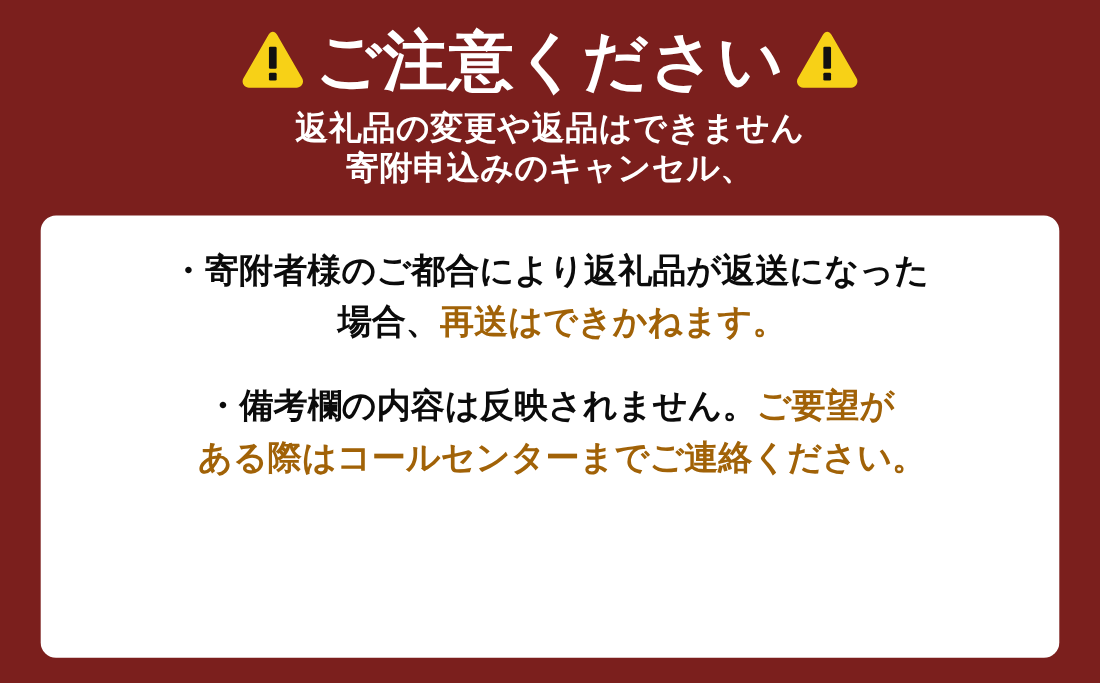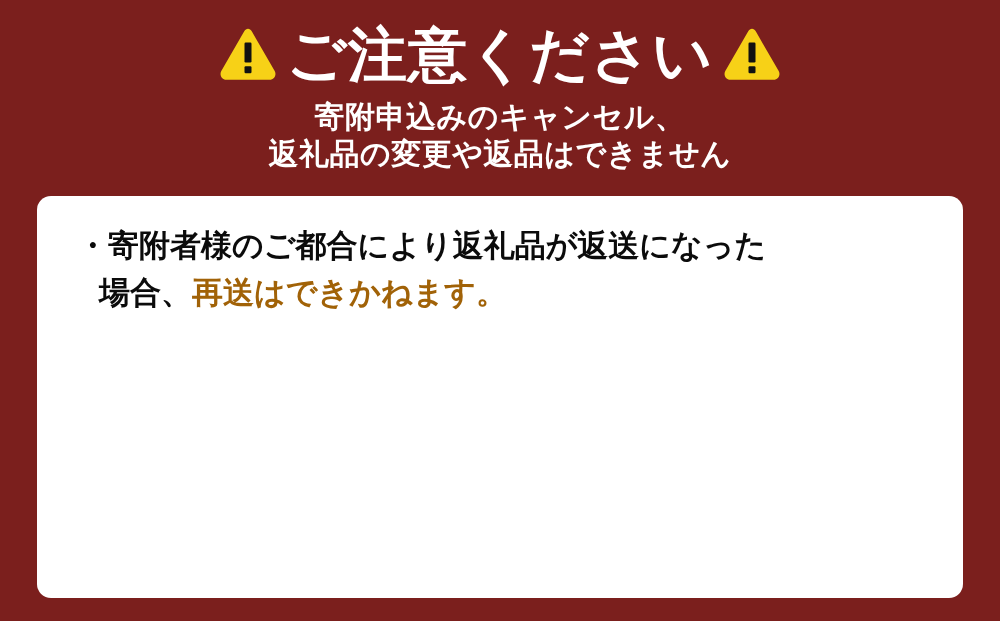--- a/index.html
+++ b/index.html
@@ -96,20 +96,21 @@
   .note {
     position: relative;
     color: #0B0B0B;
     font-size: 31px;
     font-weight: bold;
     line-height: 47px;
     letter-spacing: 0px;
     margin-bottom: 29px;
     padding-left: 22px;
     text-indent: -22px;
+    text-align: center;
   }
   .note:last-child { margin-bottom: 0; }
 
   .bullet {
     font-weight: bold;
     font-size: 31px;
   }
 
   .note .ln {
     display: block;
@@ -136,28 +137,32 @@
       <span class="title-text">ご注意ください</span>
 
       <svg class="warn-icon" viewBox="0 0 58 54" aria-hidden="true">
         <path d="M25.1 3.6 L2.3 43.1 C0.1 46.9 2.9 51.7 7.3 51.7 L50.7 51.7 C55.1 51.7 57.9 46.9 55.7 43.1 L32.9 3.6 C30.7 -0.2 27.3 -0.2 25.1 3.6 Z" fill="#F7D117"></path>
         <rect x="25.5" y="14.5" width="7" height="20" rx="1.2" fill="#111111"></rect>
         <rect x="25.5" y="38.2" width="7" height="7" rx="1.2" fill="#111111"></rect>
       </svg>
     </div>
 
     <div class="subtitle">
+      <span class="subtitle-line">返礼品の変更や返品はできません</span>
       <span class="subtitle-line">寄附申込みのキャンセル、</span>
-      <span class="subtitle-line">返礼品の変更や返品はできません</span>
     </div>
 
   </div>
 
   <div class="card">
     <ul class="notes" id="notes-list">
         <li class="note">
           <span class="ln ln-first"><span class="bullet">・</span><span class="">寄附者様のご都合により返礼品が返送になった</span></span>
           <span class="ln"><span class="">場合、</span><span class="em-red">再送はできかねます。</span></span>
         </li>
+        <li class="note">
+          <span class="ln ln-first"><span class="bullet">・</span><span class="">備考欄の内容は反映されません。</span><span class="em-red">ご要望が</span></span>
+          <span class="ln"><span class="em-red">ある際はコールセンターまでご連絡ください。</span></span>
+        </li>
       </ul>
   </div>
 
 </div>
 
 </body></html>

